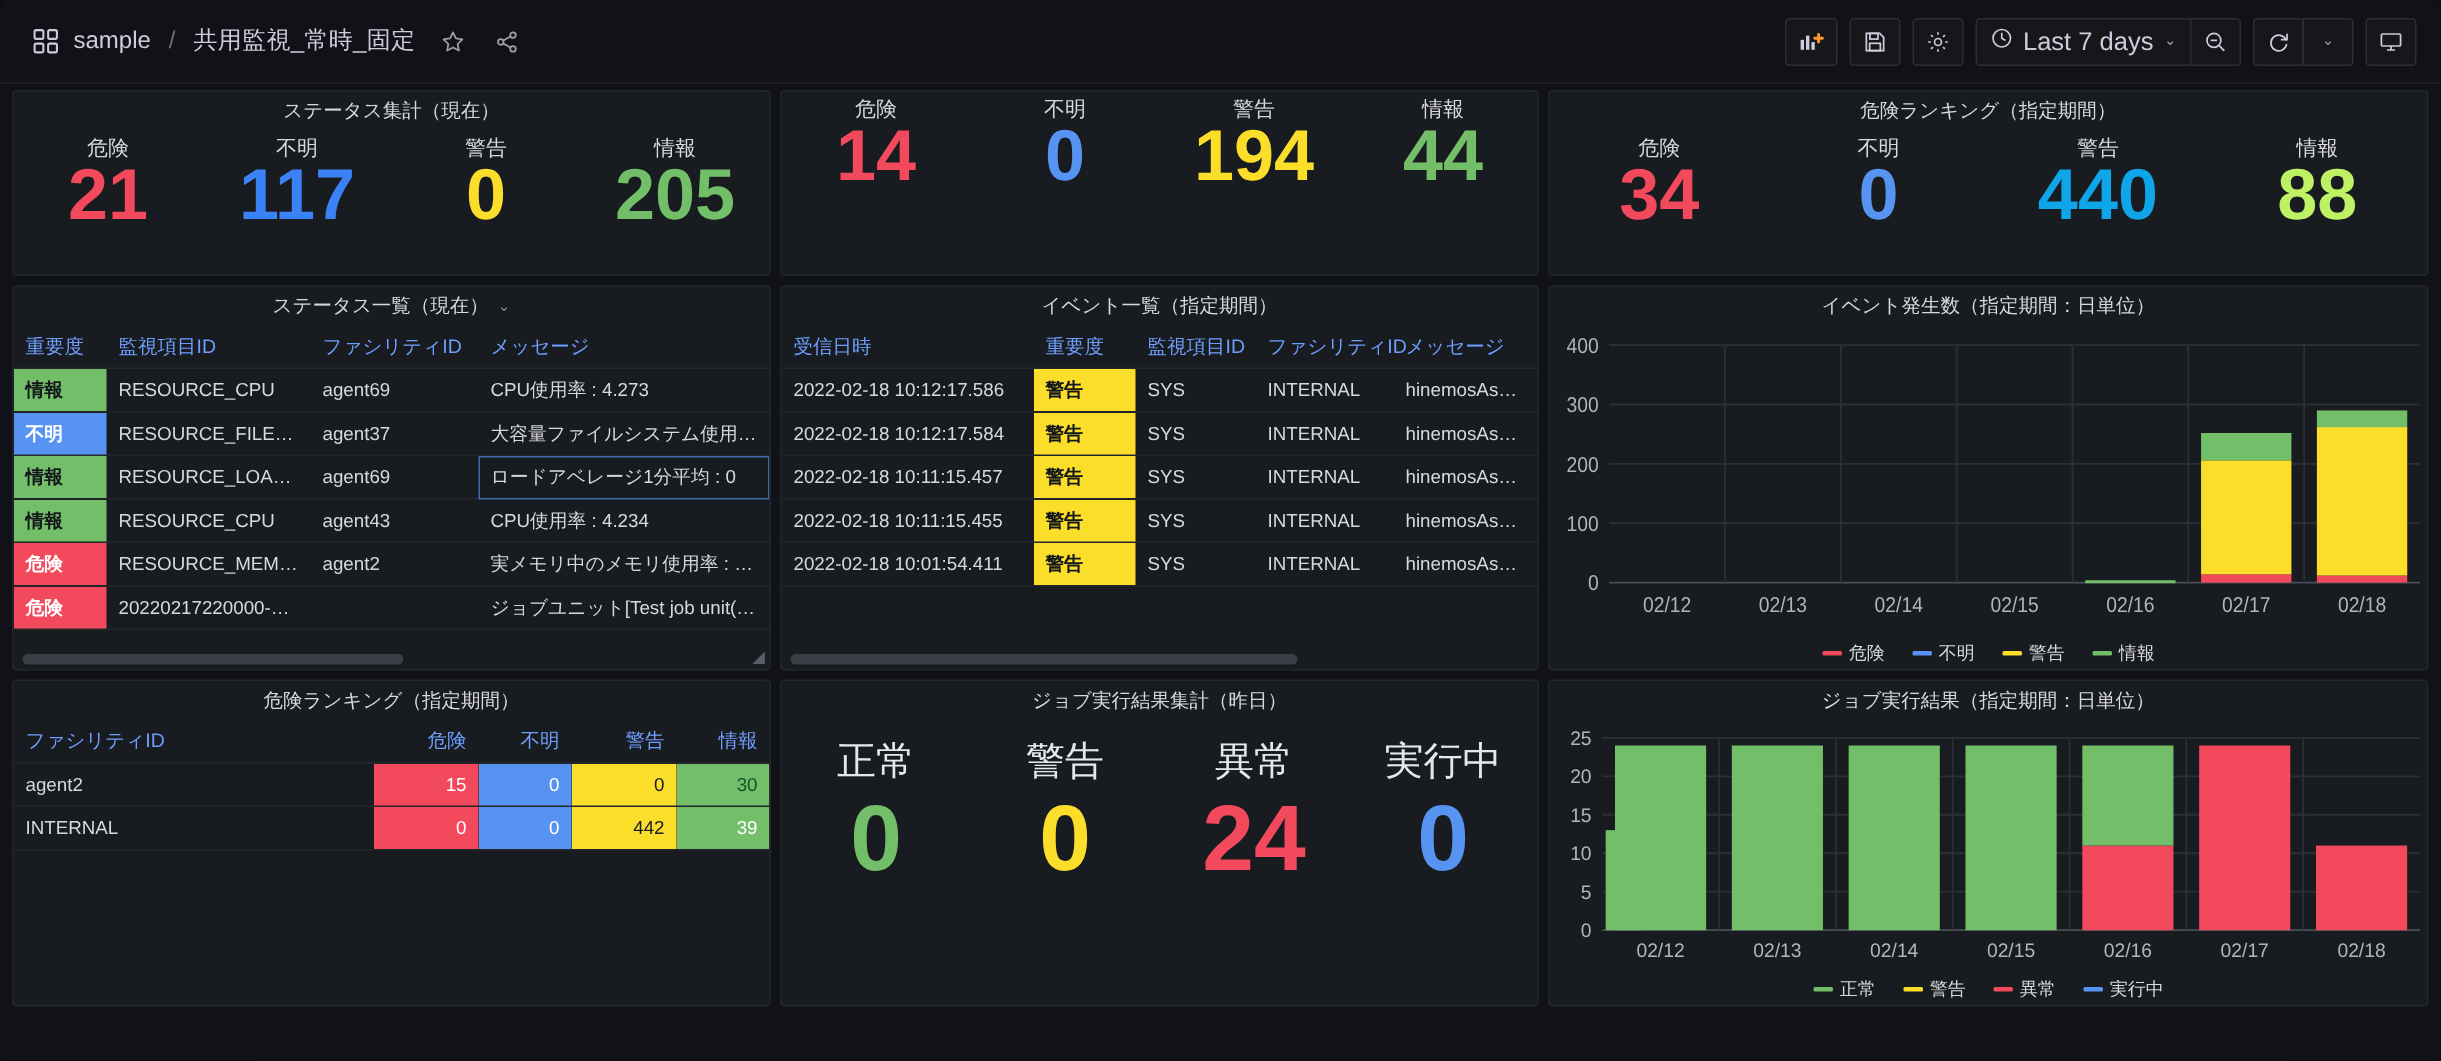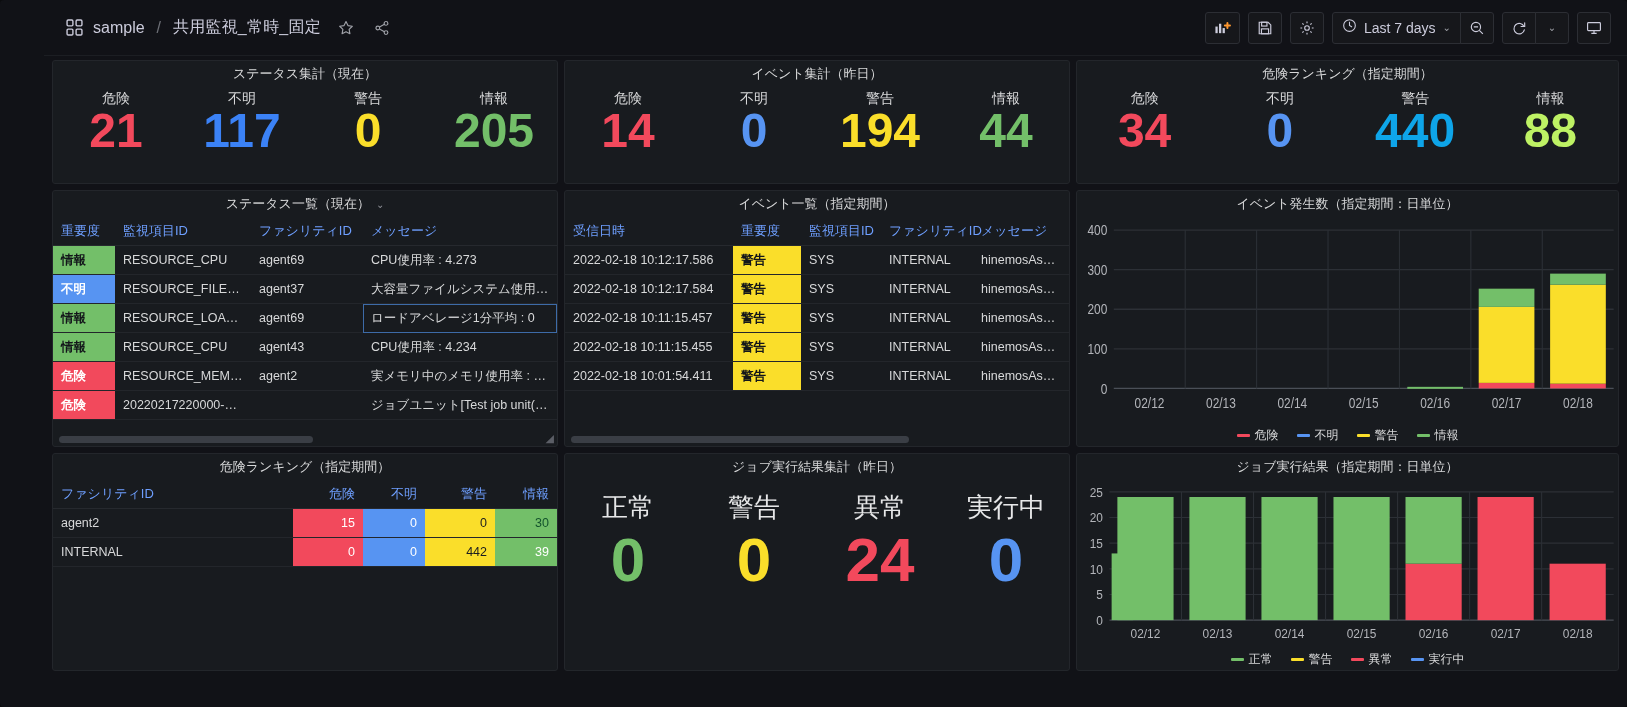--- a/index.html
+++ b/index.html
@@ -8,21 +8,20 @@
     background: #0b0c0e;
     font-family: "Liberation Sans", "DejaVu Sans", sans-serif;
     overflow: hidden;
   }
   #app {
     width: 1627px; height: 707px;
     background: #111217;
     display: flex; flex-direction: column;
     border-radius: 4px;
     overflow: hidden;
-    padding-left: 44px;
   }
 
   
   .topbar {
     height: 56px; min-height: 56px;
     background: #111217;
     display: flex; align-items: center;
     padding: 0 16px 0 22px;
     border-bottom: 1px solid #1c1e23;
   }
@@ -42,21 +41,21 @@
     border: 1px solid #2c2e34; border-radius: 3px;
     background: #16171b; color: #ccccdc;
     display: flex; align-items: center; justify-content: center;
     padding: 0 8px; cursor: pointer;
   }
   .time-pick {
     height: 32px; border: 1px solid #2c2e34; border-radius: 3px;
     background: #16171b; display: flex; align-items: center; gap: 7px;
     padding: 0 9px; cursor: pointer;
   }
-  .time-text { color: #ccccdc; font-size: 14px; white-space: nowrap; }
+  .time-text { color: #ccccdc; font-size: 17px; white-space: nowrap; }
   .caret { color: #9fa1a8; font-size: 10px; }
   .joined { display: flex; }
   .joined .tbtn { border-radius: 0; margin-left: -1px; }
   .joined .tbtn:first-child { border-radius: 3px 0 0 3px; margin-left: 0; }
   .joined .tbtn:last-child { border-radius: 0 3px 3px 0; }
   .time-joined { display: flex; }
   .time-joined .time-pick { border-radius: 3px 0 0 3px; }
   .time-joined .tbtn { border-radius: 0 3px 3px 0; margin-left: -1px; }
 
   
@@ -260,21 +259,20 @@
             </div>
             <div class="stat">
               <span class="stat-label">情報</span>
               <span class="stat-value" style="color:#73bf69">205</span>
             </div>
           </div>
         </div>
       </div>
 
       <div class="panel p-mid">
-        <div class="panel-title">イベント集計（昨日）</div>
         <div class="panel-body">
           <div class="stats">
             <div class="stat">
               <span class="stat-label">危険</span>
               <span class="stat-value" style="color:#f2495c">14</span>
             </div>
             <div class="stat">
               <span class="stat-label">不明</span>
               <span class="stat-value" style="color:#5794f2">0</span>
             </div>

